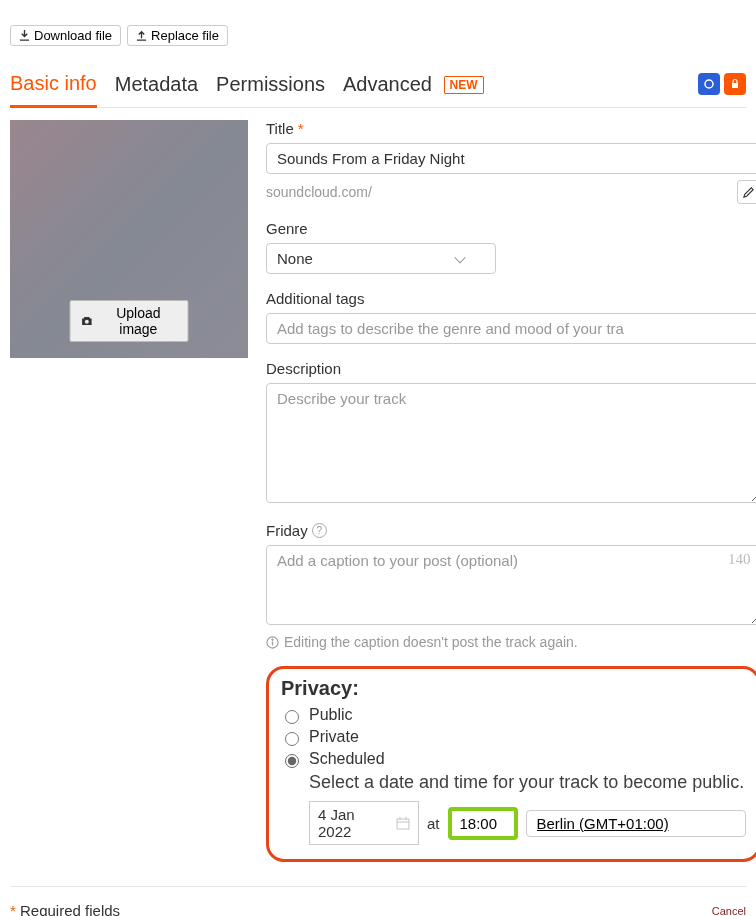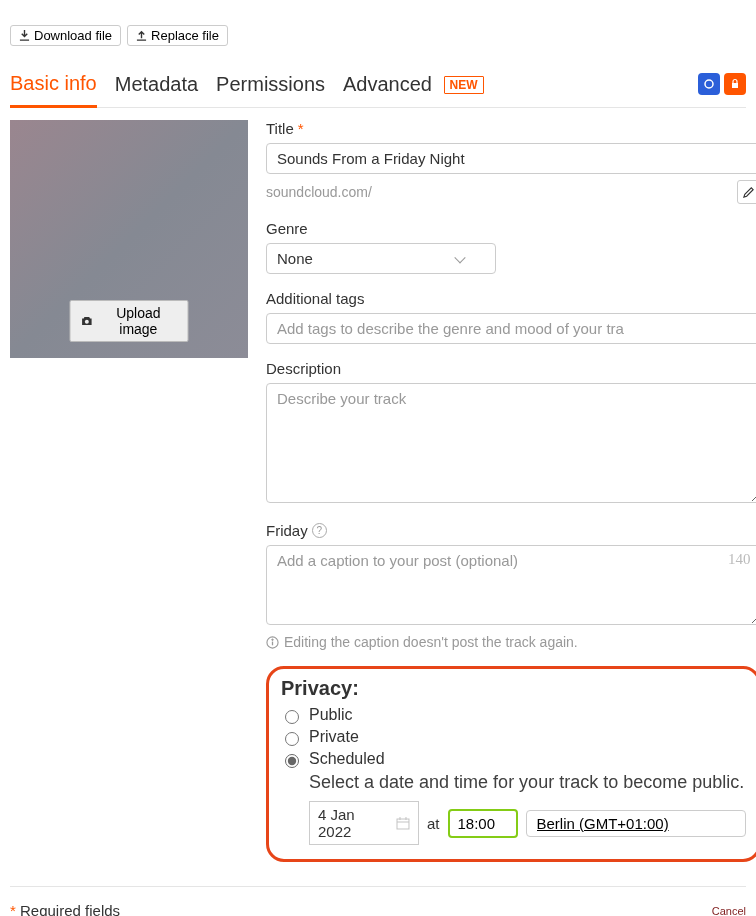--- a/index.html
+++ b/index.html
@@ -51,21 +51,21 @@
 
 .help-icon { width: 15px; height: 15px; border: 1px solid #aaa; border-radius: 50%; display: inline-flex; align-items: center; justify-content: center; font-size: 10px; color: #999; cursor: help; }
 
 .highlight-box { border: 3px solid #e74518; border-radius: 18px; padding: 8px 12px 14px 12px; margin-top: 4px; }
 .privacy-label { font-size: 20px; margin-bottom: 6px; font-weight: bold; }
 .radio-row { display: flex; align-items: flex-start; gap: 10px; margin: 4px 0 4px 4px; font-size: 16px; }
 .radio-row input[type=radio] { margin-top: 4px; width: 14px; height: 14px; accent-color: #666; }
 .sched-desc { color: #404040; font-size: 18px; margin-left: 28px; margin-top: 2px; }
 .sched-inputs { display: flex; align-items: center; gap: 8px; margin-left: 28px; margin-top: 8px; }
 .date-input { border: 1px solid #ccc; border-radius: 0; padding: 4px 8px; font-size: 15px; width: 110px; display: flex; align-items: center; gap: 4px; background:#fff; }
-.time-input { border: 2px solid #84cc16; border-radius: 4px; padding: 4px 8px; font-size: 15px; width: 70px; text-align:left; }
+.time-input { border: 4px solid #84cc16; border-radius: 4px; padding: 4px 8px; font-size: 15px; width: 70px; text-align:left; }
 .tz-select { border: 1px solid #ccc; border-radius: 4px; padding: 4px 10px; font-size: 15px; width: 220px; appearance:none; background:#fff;text-decoration:underline; }
 .cal-icon { width: 14px; height: 13px; opacity: .5; }
 
 .footer { border-top: 1px solid #e5e5e5; margin-top: 24px; padding-top: 15px; display: flex; align-items: center; gap: 12px; }
 .req-note { color: #f50; font-size: 15px; }
 .req-note-text { color: #333; }
 .footer-actions { margin-left: auto; display: flex; align-items: center; gap: 12px; }
 .cancel-btn { background: none; border: none; font-size: 11px; cursor: pointer; color: #7f1d1d; text-align: right; }
 .save-btn { background: #f50; color: #fff; border: none; border-radius: 3px; padding: 6px 12px; font-size: 16px; cursor: pointer; }
 </style>

